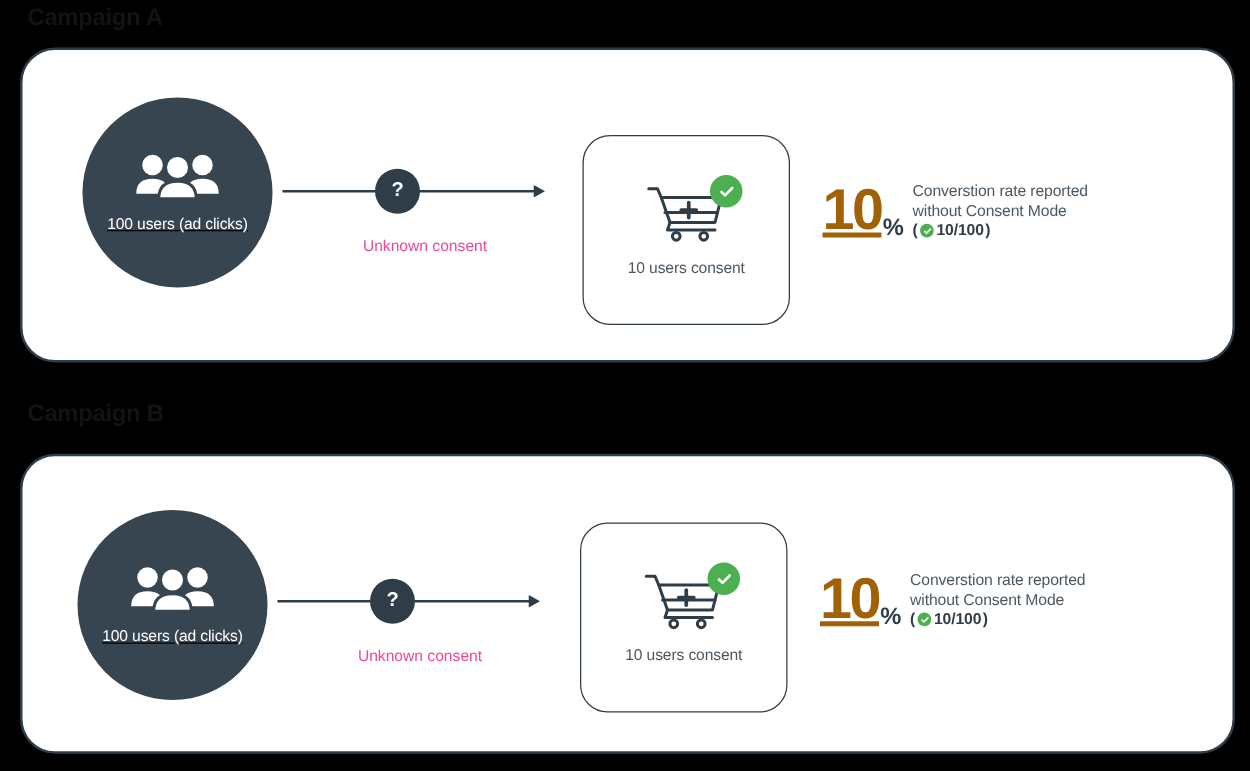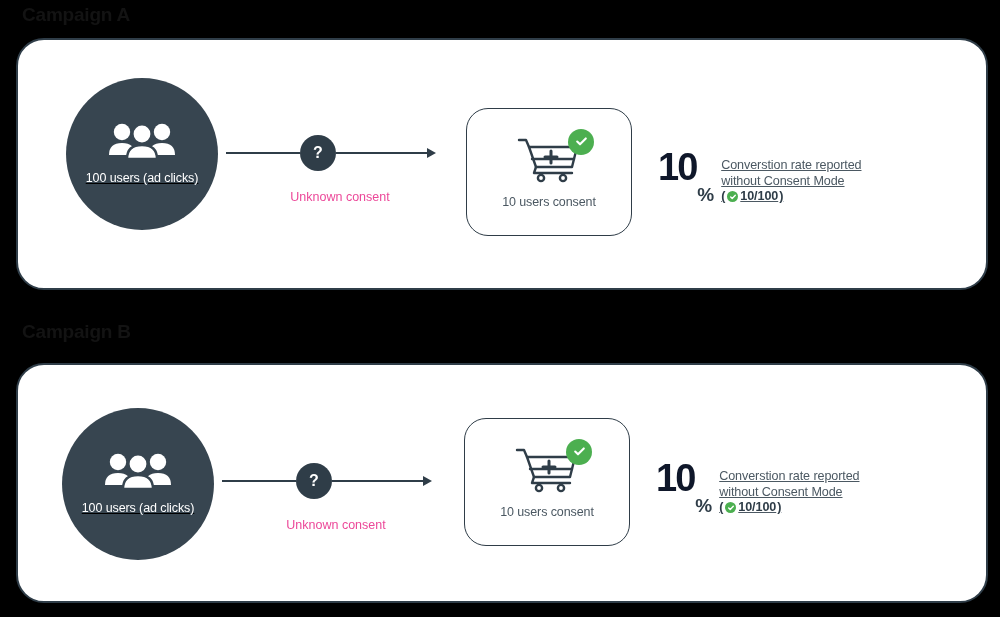--- a/index.html
+++ b/index.html
@@ -113,21 +113,21 @@
     font-size: 12.5px;
     line-height: 15px;
     white-space: nowrap;
     text-align: center;
   }
 
   
   .cart-box {
     position: absolute;
     width: 166px;
-    height: 128px;
+    height: 152px;
     border: 1.8px solid #2f3d48;
     border-radius: 22px;
     background: #ffffff;
     display: flex;
     flex-direction: column;
     align-items: center;
     justify-content: center;
   }
   .cart-box .cart-icon-wrap {
     position: relative;
@@ -153,44 +153,44 @@
     white-space: nowrap;
   }
 
   
   .stat {
     position: absolute;
     display: flex;
     align-items: flex-start;
   }
   .stat-number {
-    font-size: 38px;
-    font-weight: bold;
-    color: #0f172a;
+    font-size: 46px;
+    font-weight: bold;
+    color: #a16207;
     line-height: 46px;
     letter-spacing: -2px;
+    text-decoration: underline;
   }
   .stat-pct {
     font-size: 19px;
     font-weight: bold;
     color: #2f3d48;
     line-height: 19px;
     align-self: flex-end;
     margin-bottom: 1px;
     margin-left: 1px;
   }
   .stat-text {
     margin-left: 7px;
-    margin-top: 14px;
+    margin-top: 2px;
     color: #4b5862;
     font-size: 12.6px;
     line-height: 15.5px;
     letter-spacing: -0.1px;
     white-space: nowrap;
-    text-decoration: underline;
   }
   .stat-frac {
     font-weight: bold;
     color: #2f3d48;
     display: flex;
     align-items: center;
     gap: 1px;
   }
   .mini-check {
     display: inline-flex;

